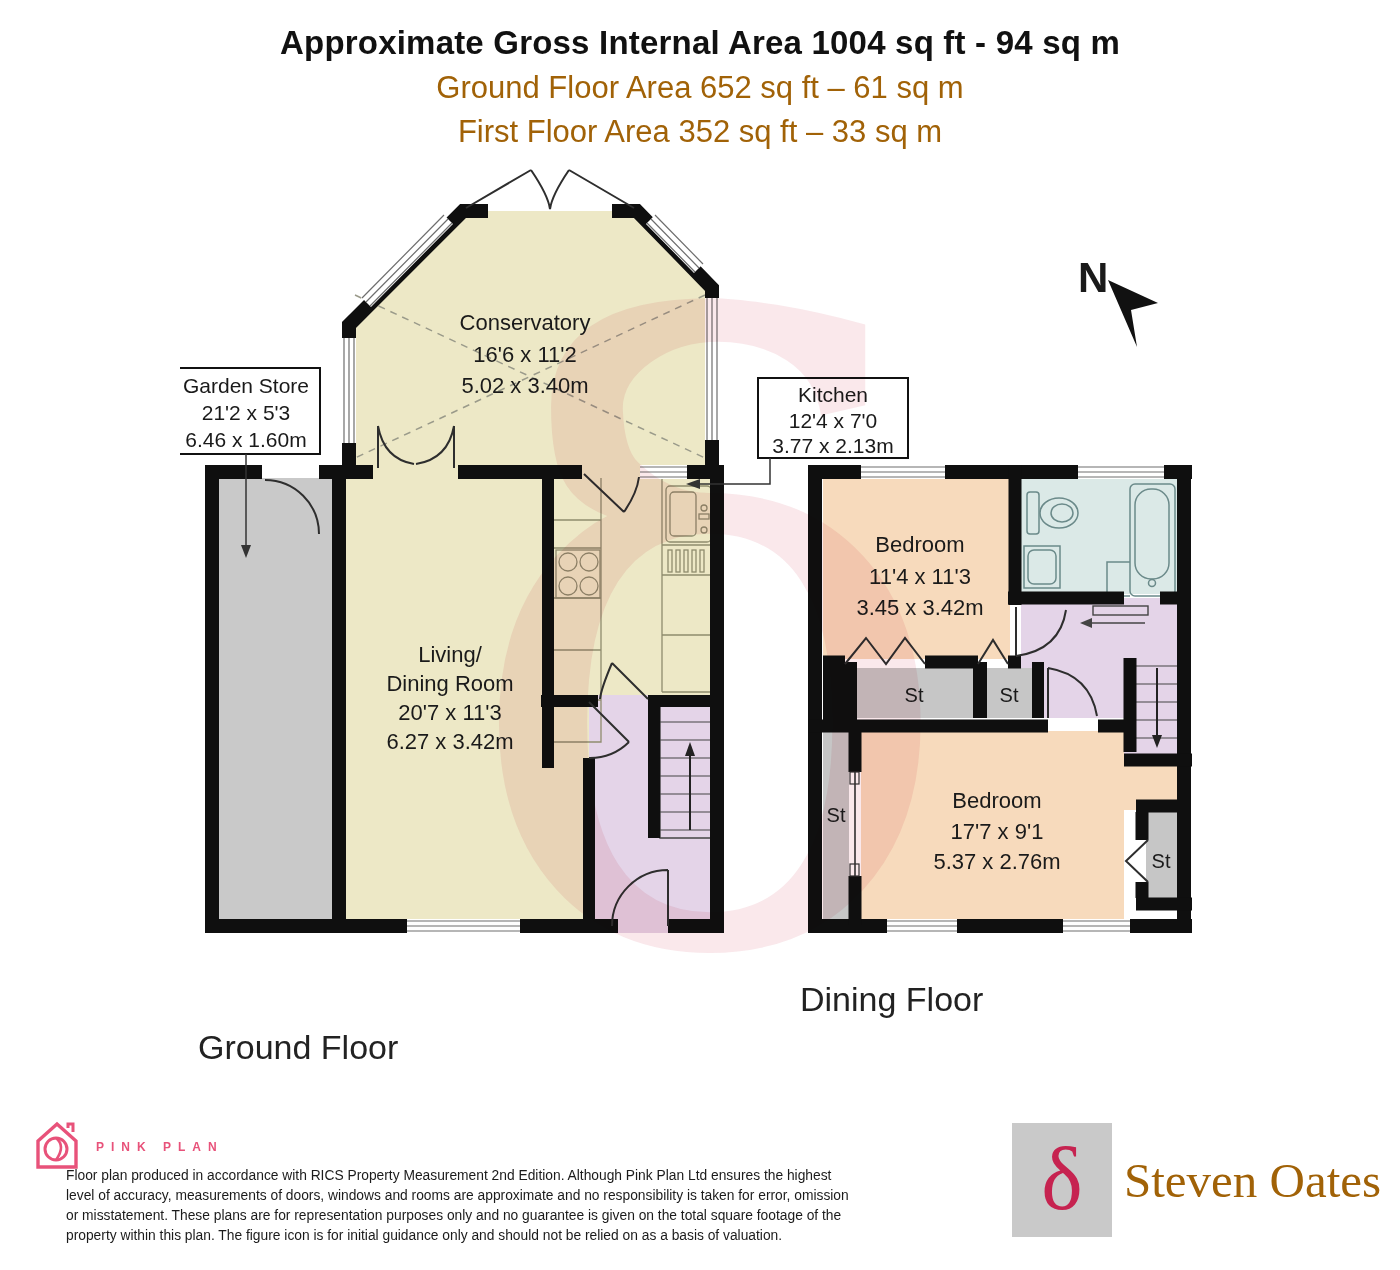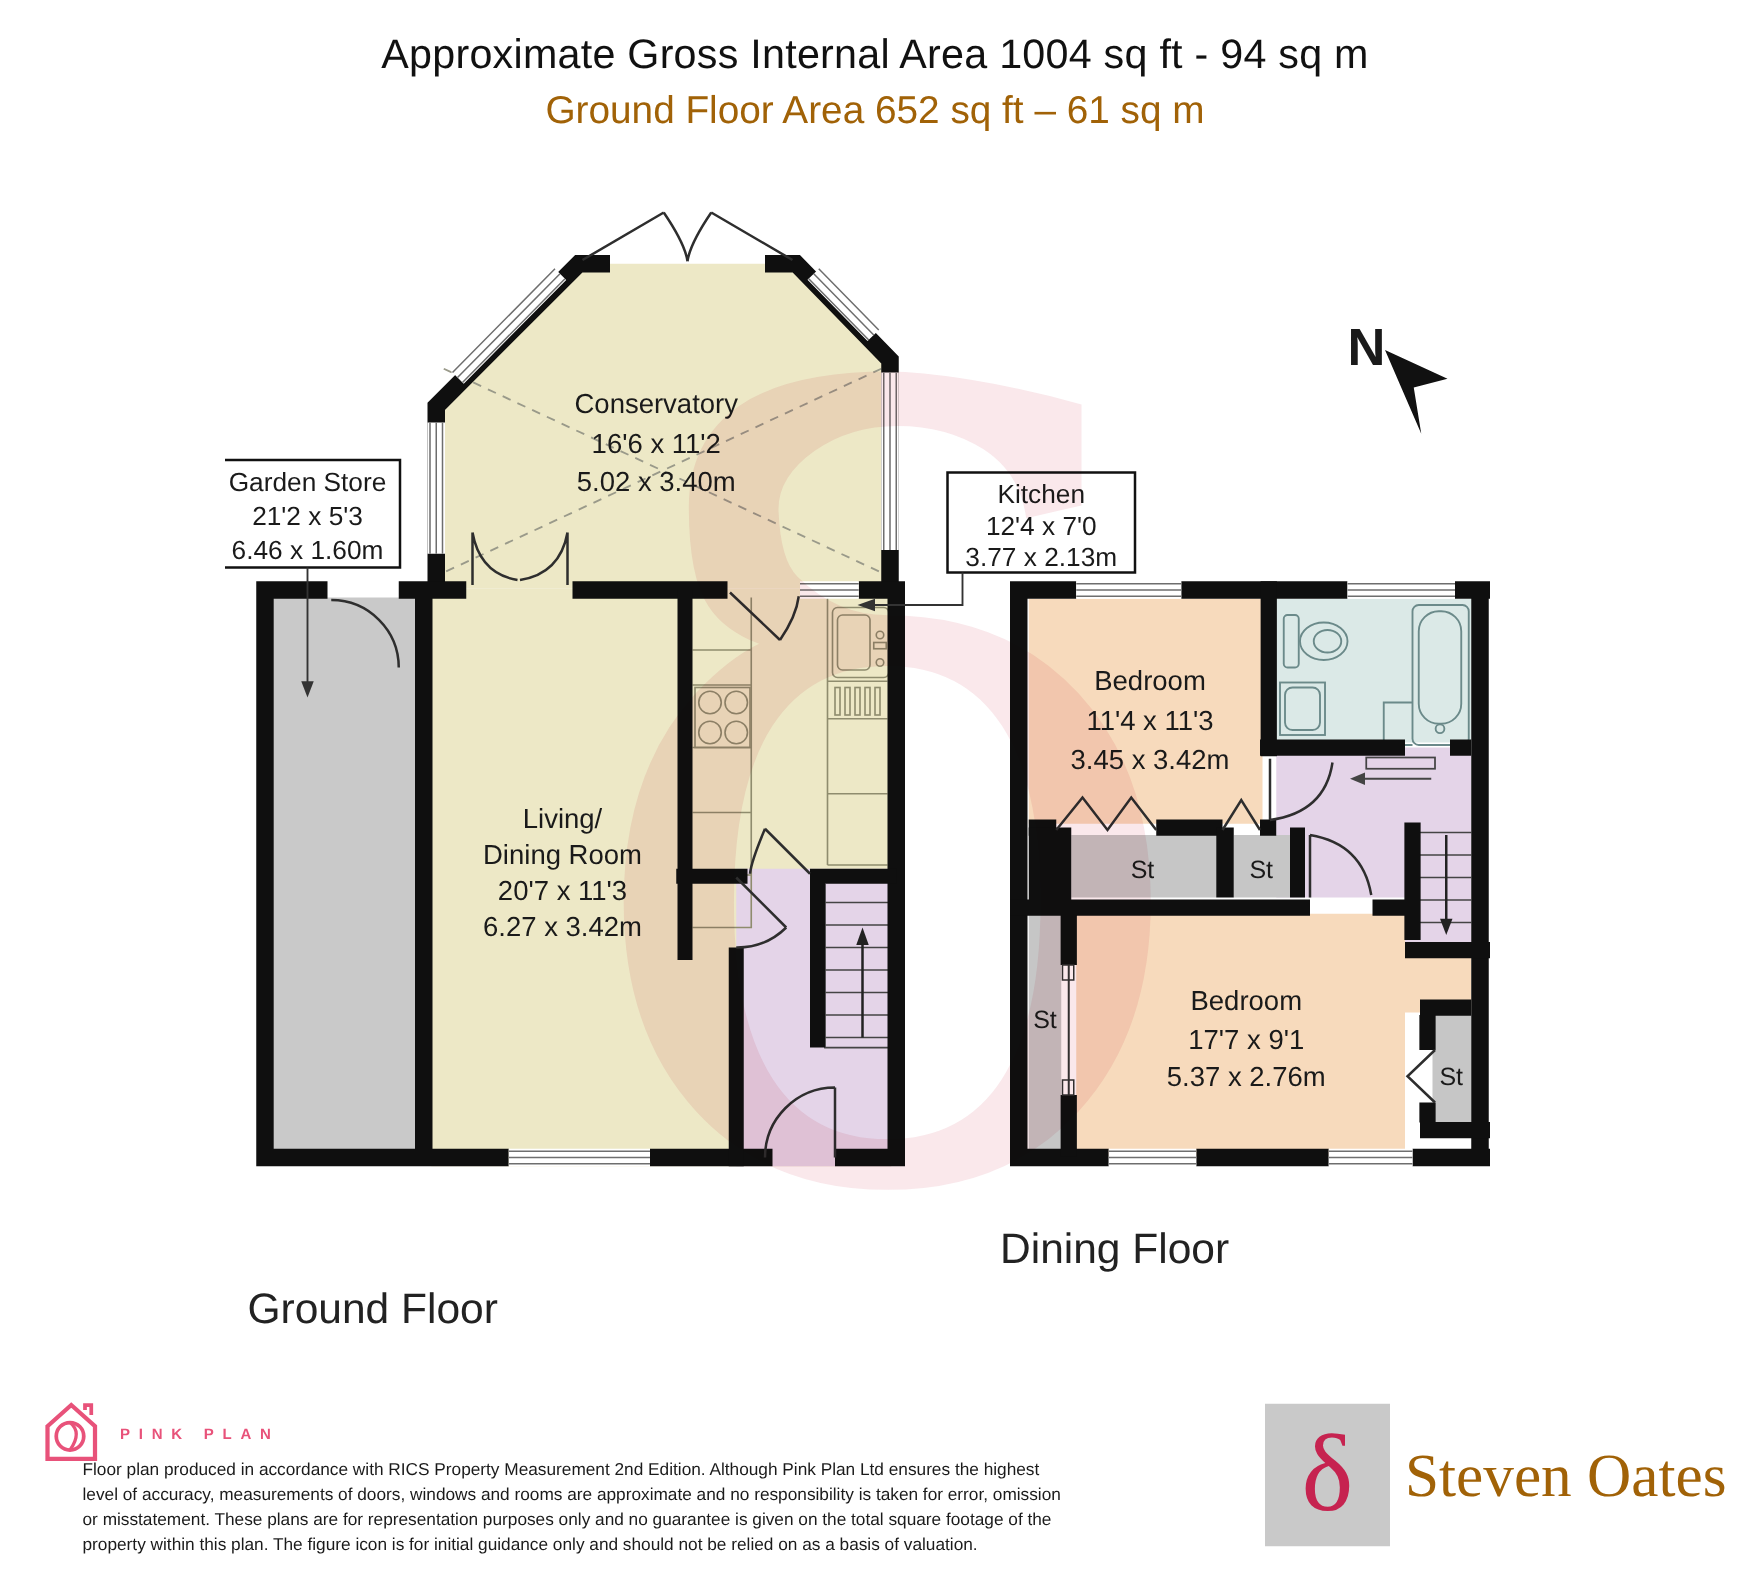--- a/index.html
+++ b/index.html
@@ -1,20 +1,20 @@
 <!DOCTYPE html>
 <html><head>
 <meta charset="utf-8">
 <style>
   html,body{margin:0;padding:0;}
   body{width:1400px;height:1270px;position:relative;background:#fff;overflow:hidden;
        font-family:"Liberation Sans", sans-serif;}
   .abs{position:absolute;}
   #titleblock{top:24px;left:0;width:1400px;text-align:center;color:#111;}
-  #title-main{font-size:33px;font-weight:normal;letter-spacing:0.2px;}
+  #title-main{font-size:33px;font-weight:bold;letter-spacing:0.2px;}
   #title-ground,#title-first{font-size:31px;font-weight:400;margin-top:8px;color:#a16207;}
   .floor-caption{font-size:34px;font-weight:300;color:#222;}
   #caption-ground{left:198px;top:980px;margin-top:48px;}
   #caption-first{left:800px;top:980px;}
   #watermark{left:450px;top:170px;width:520px;height:960px;display:flex;align-items:center;justify-content:center;
              font-family:"DejaVu Serif", serif;font-size:840px;color:#DB6F82;opacity:0.16;
              mix-blend-mode:multiply;pointer-events:none;z-index:5;line-height:1;}
   svg{position:absolute;}
   svg text{font-family:"Liberation Sans", sans-serif;fill:#1a1a1a;}
   #pinkplan-name{left:96px;top:1140px;font-size:12px;letter-spacing:7px;font-weight:600;color:#E8527A;}
@@ -23,20 +23,21 @@
               align-items:center;justify-content:center;}
   #agency-glyph{font-family:"Liberation Serif", serif;font-size:88px;color:#C62350;line-height:1;}
   #agency-name{left:1124px;top:1152px;font-size:49px;font-family:"Liberation Serif", serif;color:#a16207;}
 </style>
 </head>
 <body>
 
 <div class="abs" id="titleblock">
   <div id="title-main">Approximate Gross Internal Area 1004 sq ft - 94 sq m</div>
   <div id="title-ground">Ground Floor Area 652 sq ft – 61 sq m</div>
+  <div id="title-first">First Floor Area 352 sq ft – 33 sq m</div>
 </div>
 
 <svg class="abs" style="left:1050px;top:238px;" width="140" height="130" viewBox="0 0 140 130">
   <text x="28" y="54" font-size="42" font-weight="bold">N</text>
   <polygon points="58,42 108,65 81,72 87,109" fill="#111"></polygon>
 </svg>
 
 <svg class="abs" style="left:180px;top:160px;" width="730" height="790" viewBox="180 160 730 790">
 
   <g>

